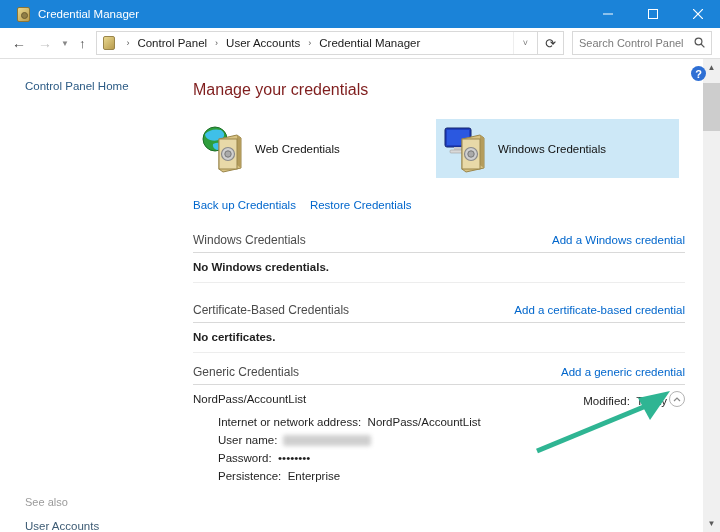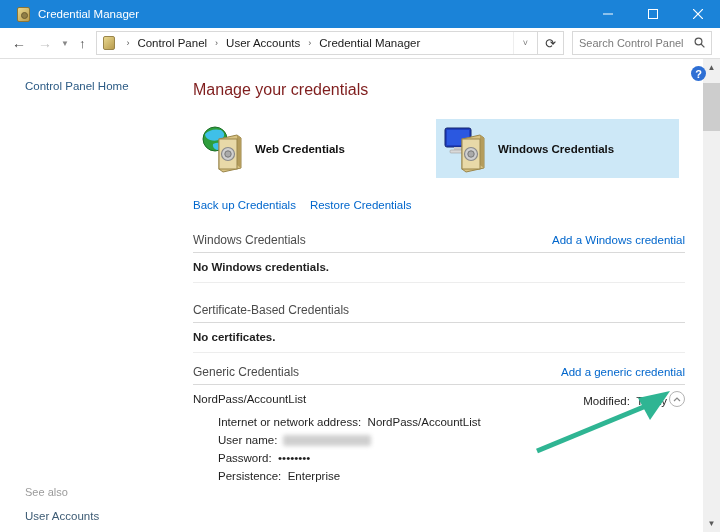--- a/index.html
+++ b/index.html
@@ -30,33 +30,33 @@
   .refresh-btn { width:26px; height:24px; border:1px solid #d9d9d9; border-left:none; margin-left:-6px; margin-right:8px; display:flex; align-items:center; justify-content:center; color:#3a3a3a; font-size:13px; background:#fff; }
   .search-box { width:140px; height:24px; border:1px solid #d9d9d9; display:flex; align-items:center; padding:0 6px; }
   .search-box input { border:none; outline:none; flex:1; font-size:11px; color:#666; font-family:inherit; width:100px; }
   .search-box input::placeholder { color:#7b7b7b; }
   .search-glyph { color:#555; flex:0 0 auto; }
 
   
   .content { flex:1; display:flex; overflow:hidden; position:relative; }
   .sidebar { width:180px; flex:0 0 auto; padding:21px 0 0 25px; display:flex; flex-direction:column; }
   .sidebar-home { color:#2b5a84; font-size:11.5px; }
-  .sidebar-bottom { margin-top:auto; padding-bottom:10px; }
+  .sidebar-bottom { margin-top:auto; }
   .see-also { color:#9b9b9b; font-size:11px; margin-bottom:12px; }
   .sidebar-link { color:#3c5a73; font-size:11.5px; }
 
   .main { flex:1; padding:22px 18px 0 13px; overflow:hidden; }
   .page-title { color:#7f1d1d; font-size:16px; font-weight:400; }
   .page-desc { color:#1f1f1f; font-size:11.5px; margin-top:13px; }
 
   .tiles { display:flex; margin-top:20px; }
   .tile { width:243px; height:59px; display:flex; align-items:center; }
   .tile.selected { background:#cde8f7; }
   .tile-icon { width:50px; height:50px; margin:0 6px 0 6px; position:relative; flex:0 0 auto; }
-  .tile-label { font-size:11.5px; font-weight:bold; color:#111;text-align:right; }
+  .tile-label { font-size:11.5px; font-weight:normal; color:#111;text-align:right; }
 
   .link-row { margin-top:21px; display:flex; gap:14px; }
   a.cp-link { color:#0066cc; font-size:11.5px; text-decoration:none; }
 
   .section-head { display:flex; align-items:baseline; justify-content:space-between; border-bottom:1px solid #d9d9d9; padding-bottom:5px; }
   .section-title { color:#4b4b4b; font-size:12px; }
   .section-empty { color:#1f1f1f; font-size:11.5px; padding:8px 0 9px 0; border-bottom:1px solid #ededed;font-weight:bold; }
 
   .cred-row { display:flex; align-items:center; justify-content:space-between; padding:6px 0; border-bottom:1px solid #ededed; }
   .cred-row:last-child { border-bottom:none; }
@@ -192,20 +192,21 @@
       </div>
 
       <div class="section-head" style="margin-top:22px;">
         <span class="section-title">Windows Credentials</span>
         <a class="cp-link" href="#">Add a Windows credential</a>
       </div>
       <div class="section-empty">No Windows credentials.</div>
 
       <div class="section-head" style="margin-top:20px;">
         <span class="section-title">Certificate-Based Credentials</span>
+        <a class="cp-link" href="#">Add a certificate-based credential</a>
       </div>
       <div class="section-empty">No certificates.</div>
 
       <div class="section-head" style="margin-top:12px;">
         <span class="section-title">Generic Credentials</span>
         <a class="cp-link" href="#">Add a generic credential</a>
       </div>
 
       <div class="cred-row" style="border-bottom:none;">
         <span class="cred-name">NordPass/AccountList</span>

